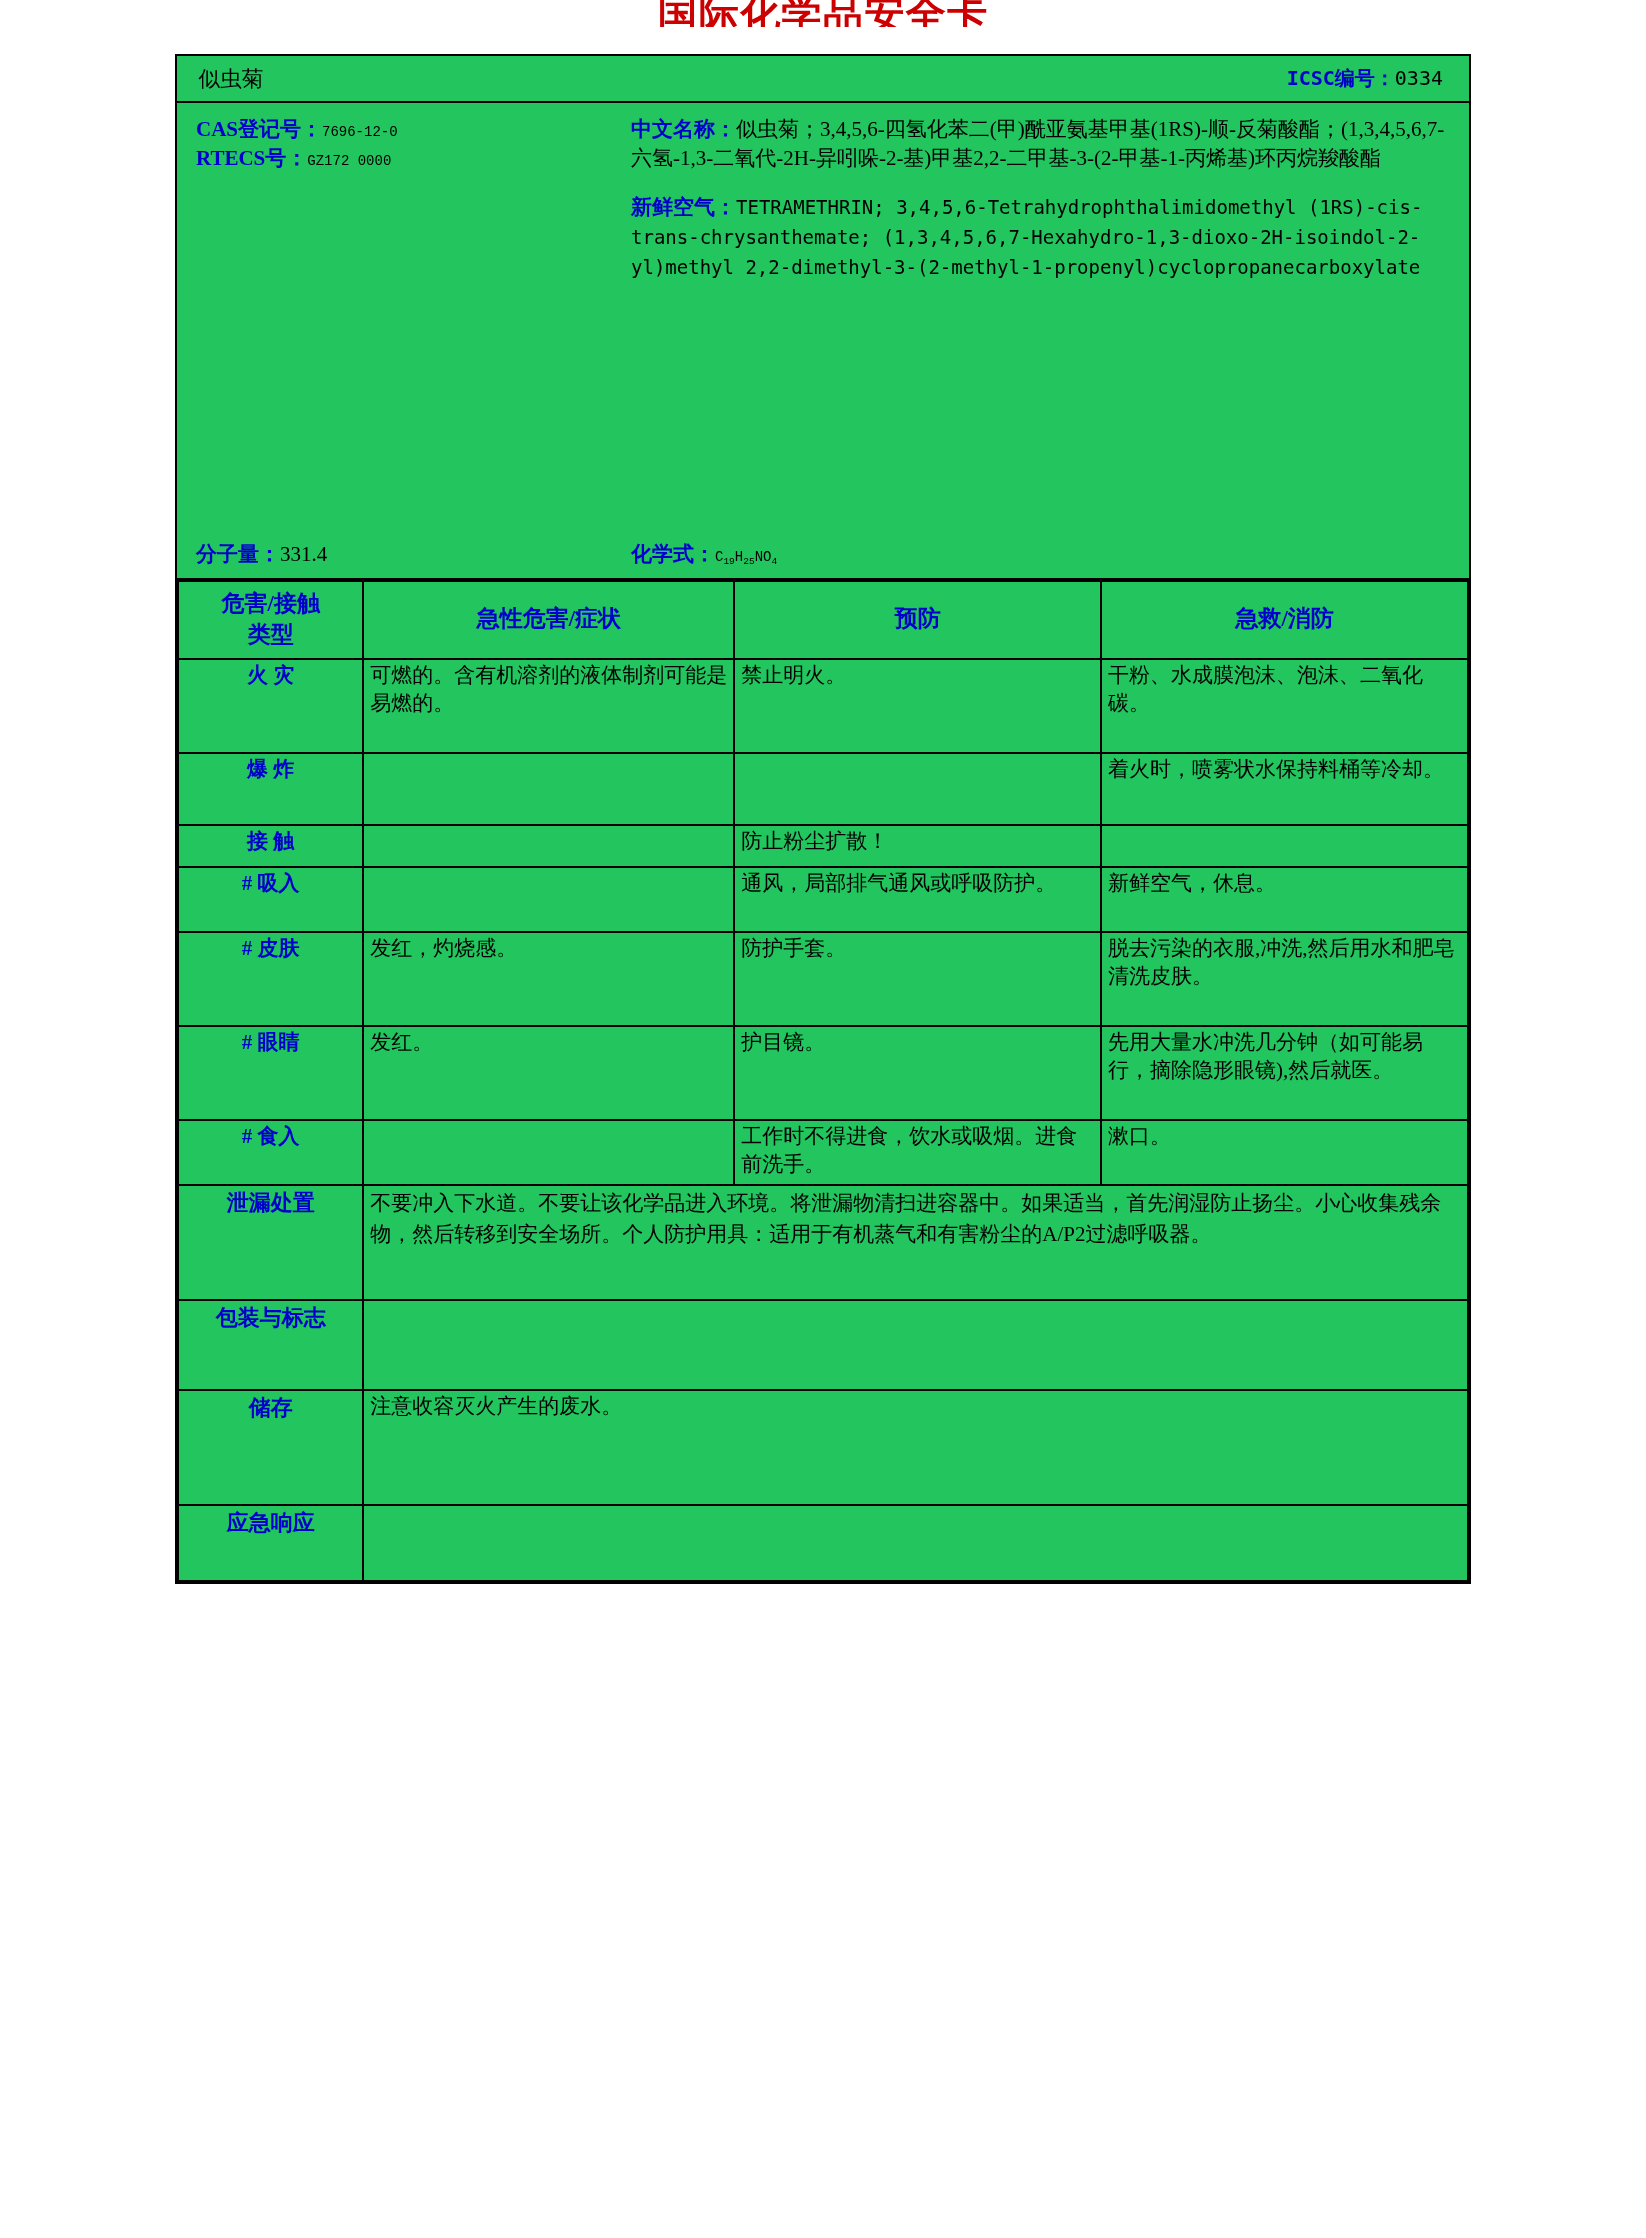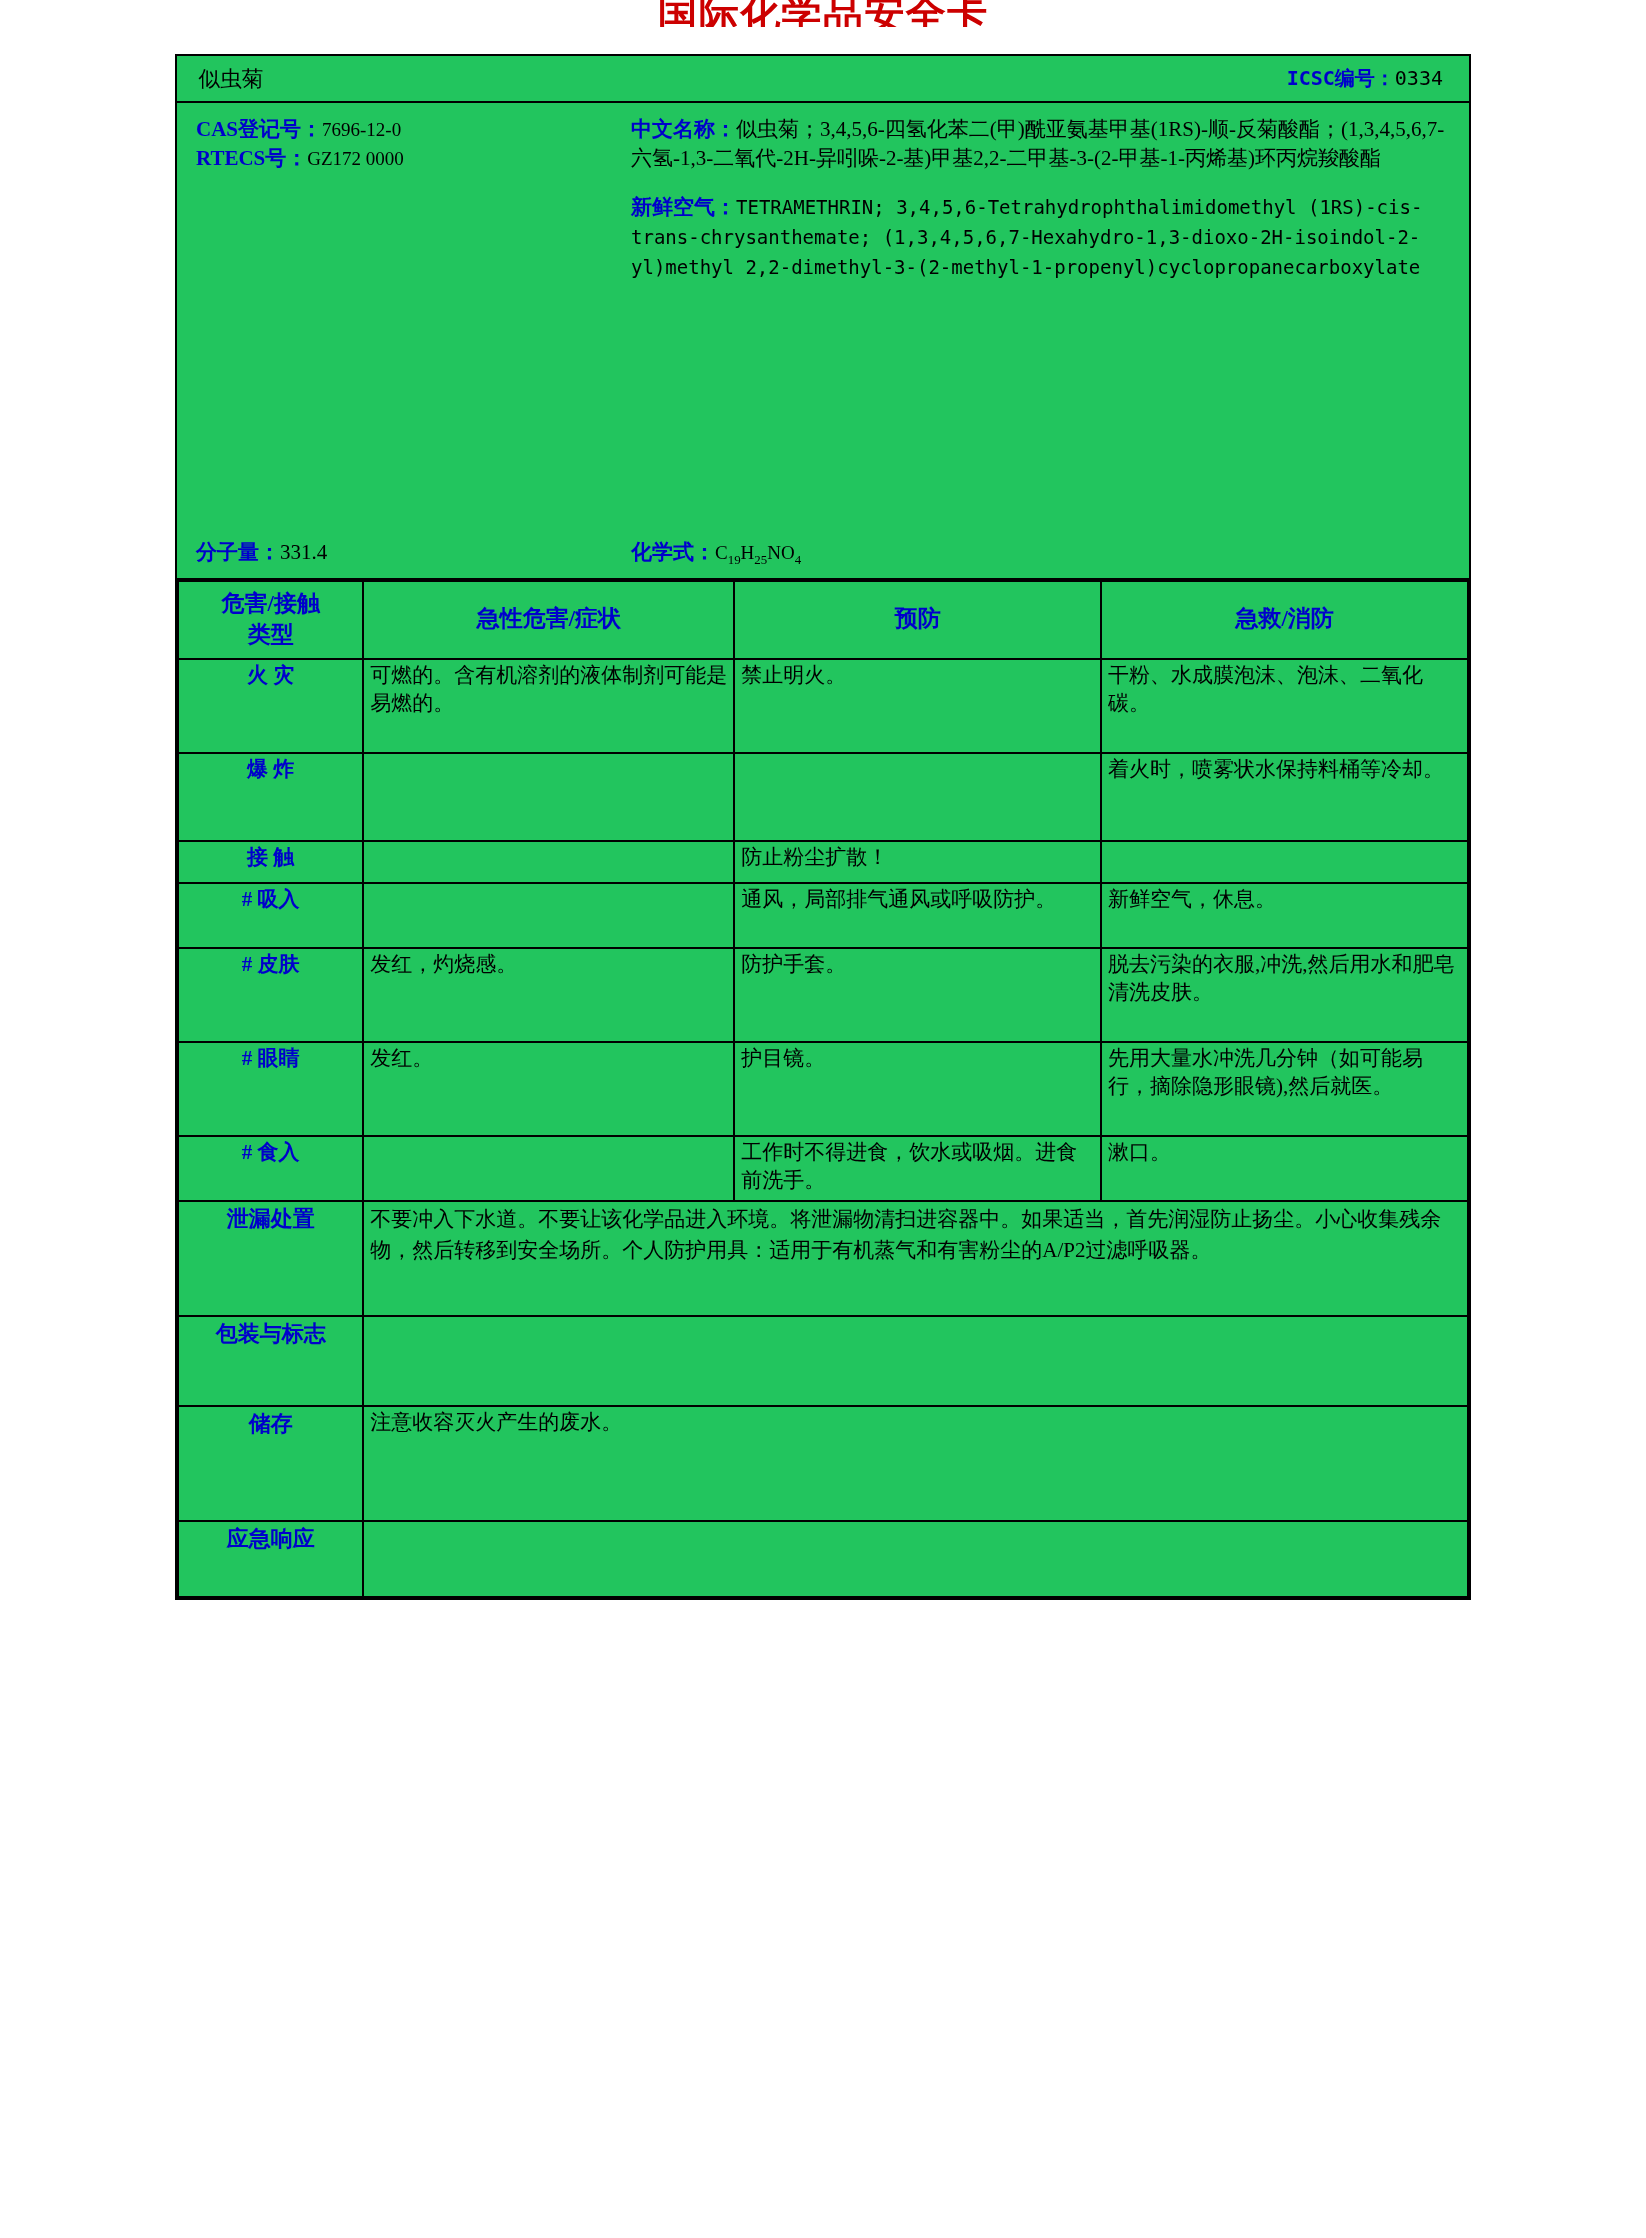--- a/index.html
+++ b/index.html
@@ -73,21 +73,21 @@
     line-height: 1.42;
   }
   .ident-right {
     flex: 1;
     padding: 11.5px 21.6px 0 0;
     box-sizing: border-box;
     font-size: 21px;
     line-height: 1.42;
   }
   .klbl { color: #0000cc; font-weight: bold; }
-  .mono { font-family: Liberation Serif, serif; font-size: 19px; }
+  .mono { font-family: Liberation Mono, monospace; font-size: 14px; }
   .cn { font-family: "Liberation Serif", serif; }
   .en-name {
     font-family: "DejaVu Sans Mono", monospace;
     font-size: 19px;
     line-height: 1.52;
   }
   .bottom-row {
     position: absolute;
     left: 0;
     right: 0;
@@ -198,21 +198,21 @@
           <th>急救/消防</th>
         </tr>
       </thead>
       <tbody>
         <tr style="height:94px">
           <td class="cat">火 灾</td>
           <td>可燃的。含有机溶剂的液体制剂可能是易燃的。</td>
           <td>禁止明火。</td>
           <td>干粉、水成膜泡沫、泡沫、二氧化碳。</td>
         </tr>
-        <tr style="height:88px">
+        <tr style="height:72px">
           <td class="cat">爆 炸</td>
           <td></td>
           <td></td>
           <td>着火时，喷雾状水保持料桶等冷却。</td>
         </tr>
         <tr style="height:42px">
           <td class="cat">接 触</td>
           <td></td>
           <td>防止粉尘扩散！</td>
           <td></td>

